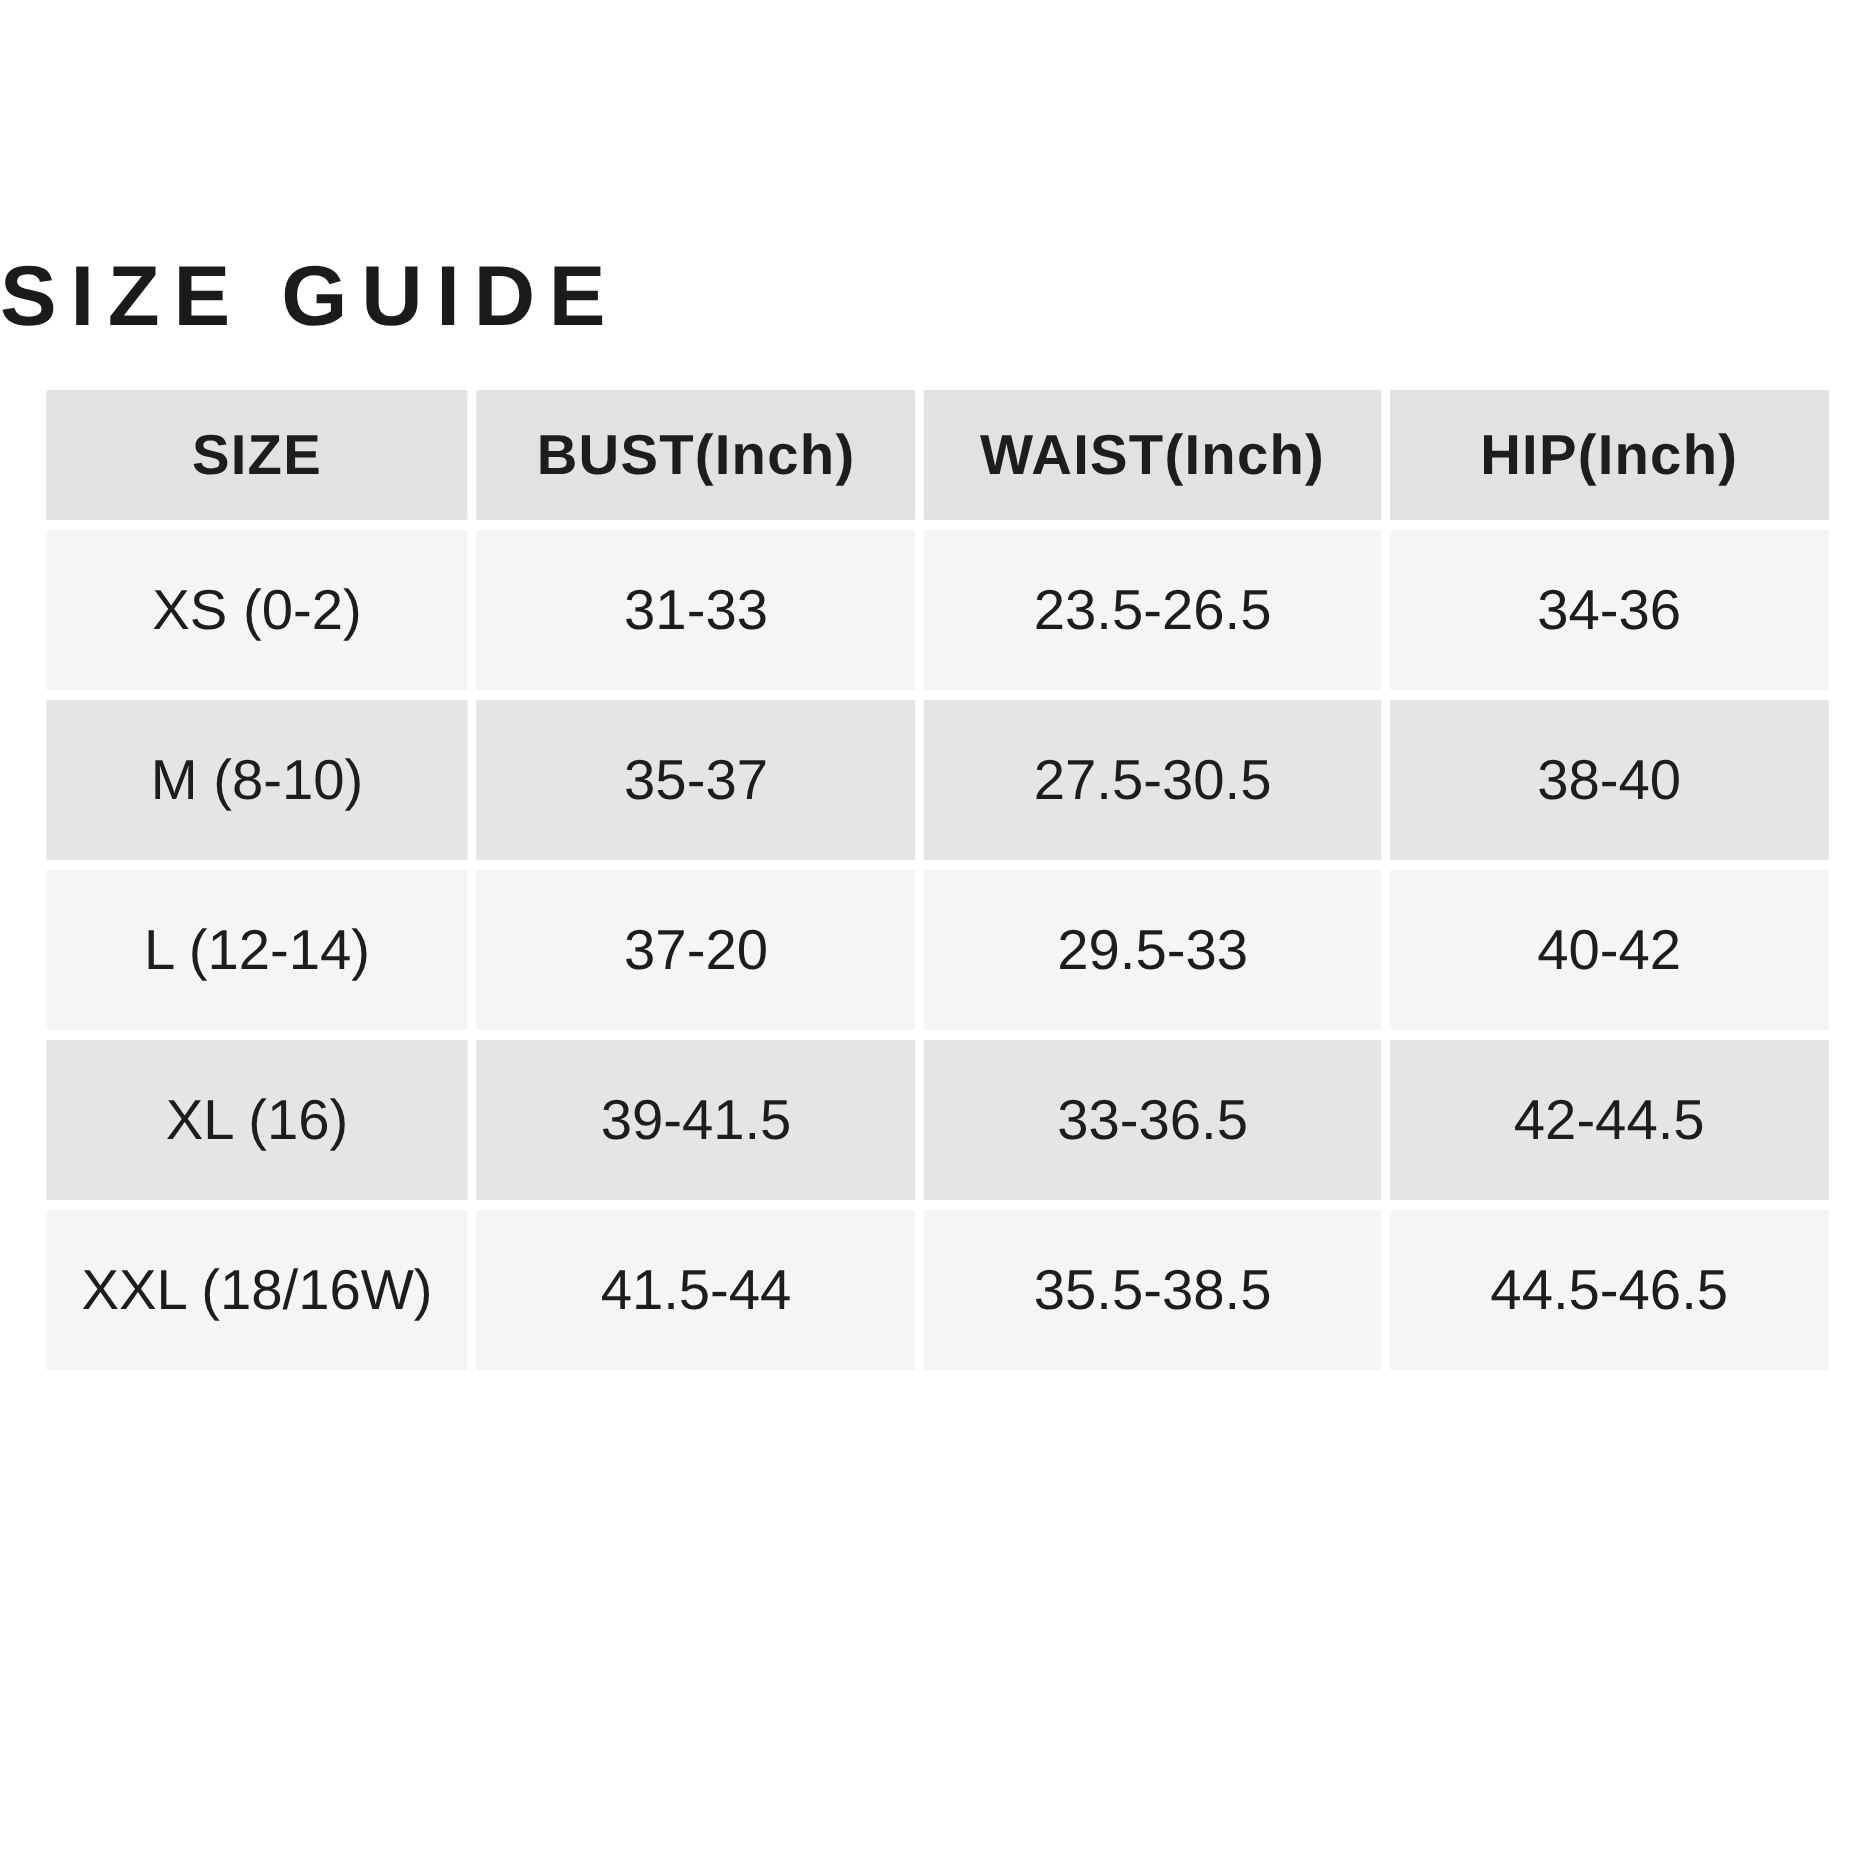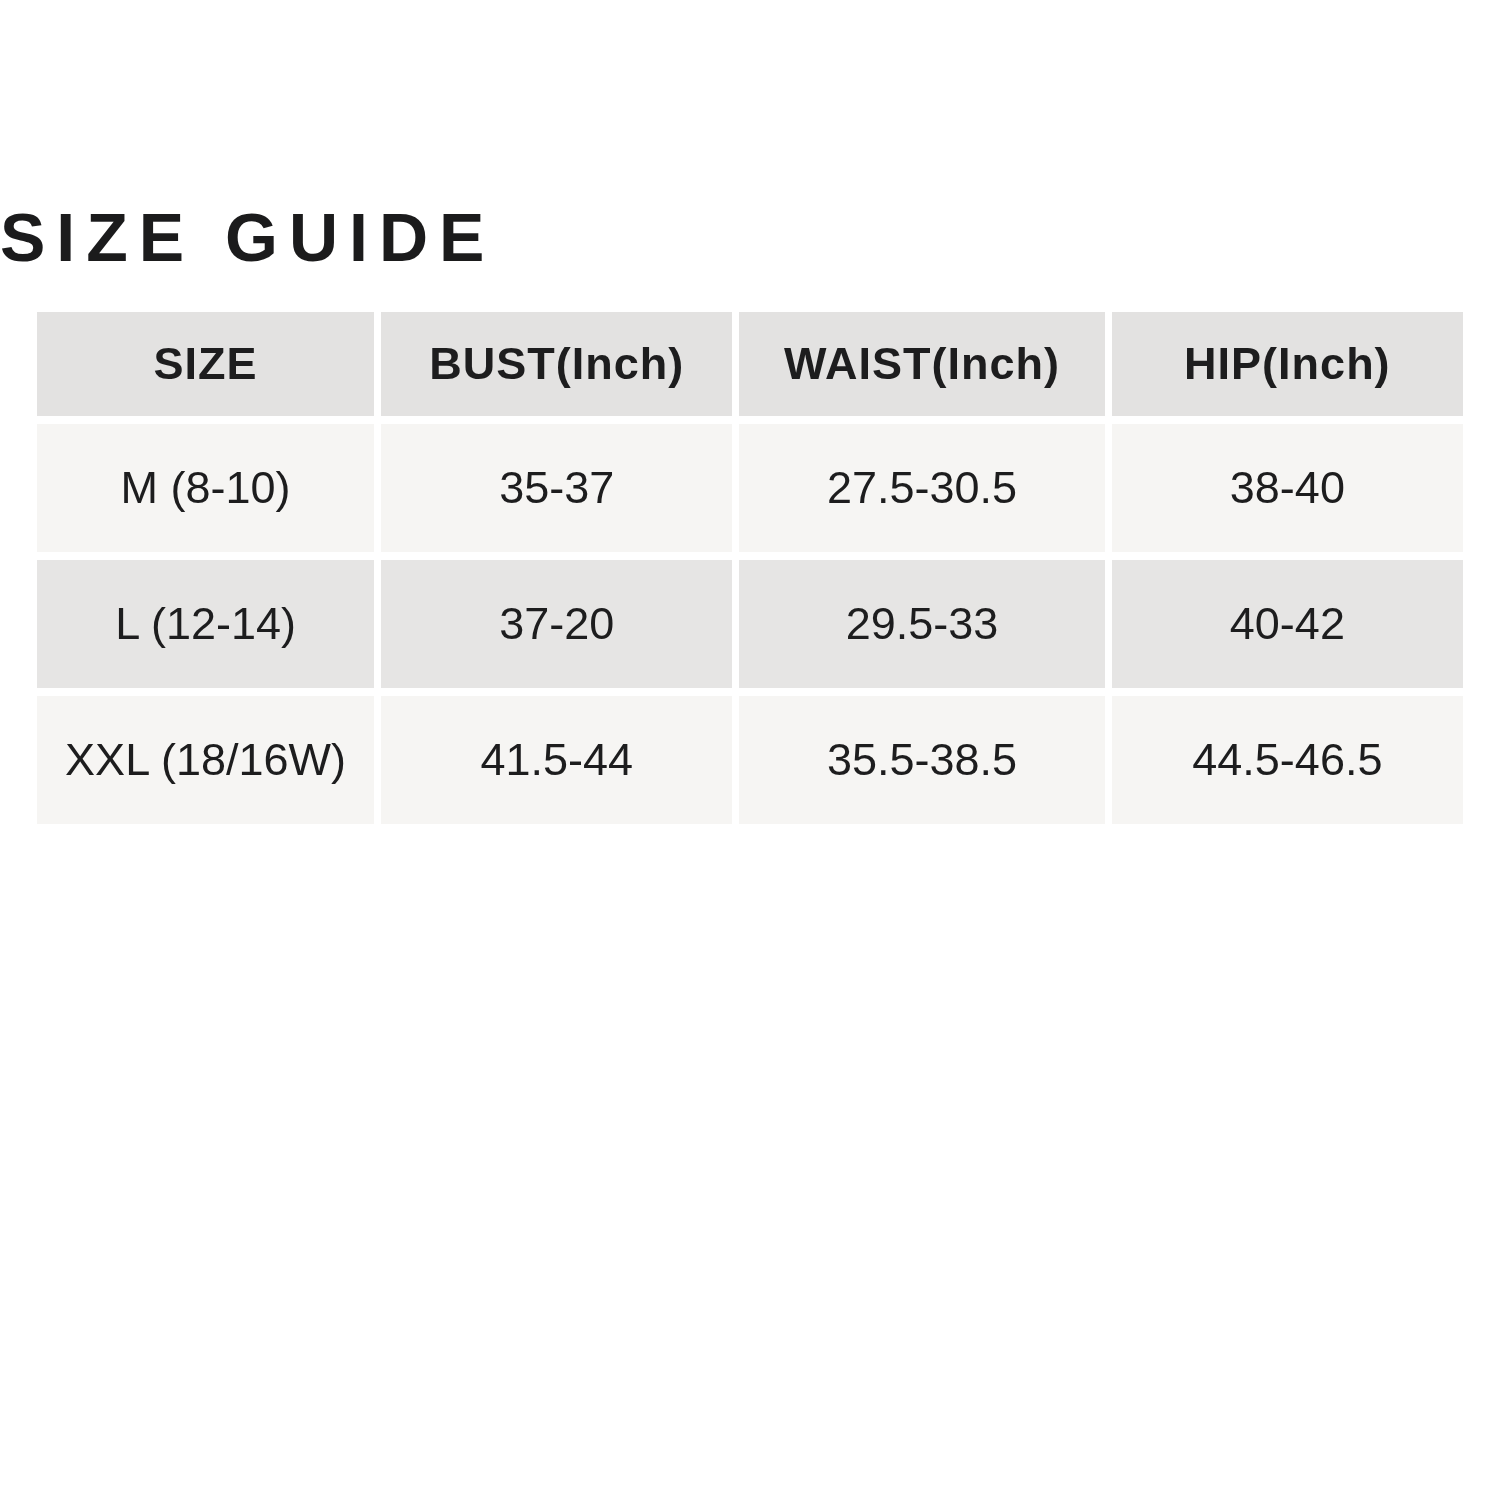--- a/index.html
+++ b/index.html
@@ -79,32 +79,44 @@
     <thead>
       <tr>
           <th>SIZE</th>
           <th>BUST(Inch)</th>
           <th>WAIST(Inch)</th>
           <th>HIP(Inch)</th>
         </tr>
     </thead>
     <tbody>
         <tr>
+          <td>XS (0-2)</td>
+          <td>31-33</td>
+          <td>23.5-26.5</td>
+          <td>34-36</td>
+        </tr>
+        <tr>
           <td>M (8-10)</td>
           <td>35-37</td>
           <td>27.5-30.5</td>
           <td>38-40</td>
         </tr>
         <tr>
           <td>L (12-14)</td>
           <td>37-20</td>
           <td>29.5-33</td>
           <td>40-42</td>
         </tr>
         <tr>
+          <td>XL (16)</td>
+          <td>39-41.5</td>
+          <td>33-36.5</td>
+          <td>42-44.5</td>
+        </tr>
+        <tr>
           <td>XXL (18/16W)</td>
           <td>41.5-44</td>
           <td>35.5-38.5</td>
           <td>44.5-46.5</td>
         </tr>
       </tbody>
   </table>
 </div>
 
 </body></html>

